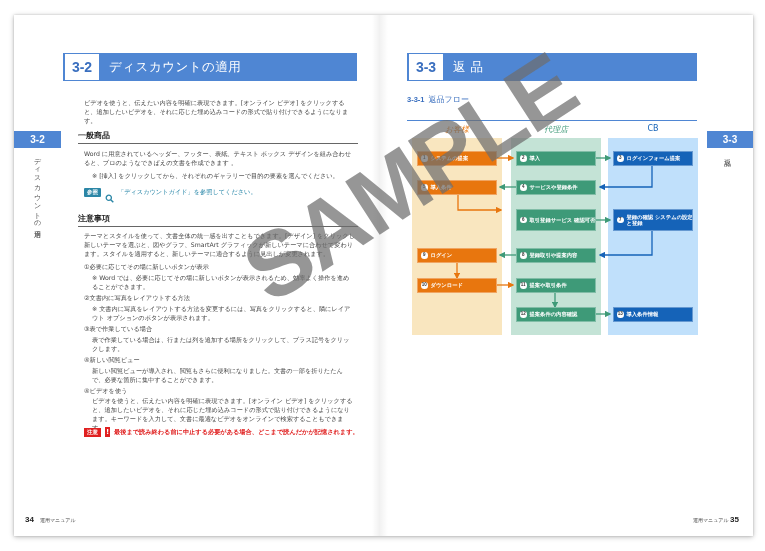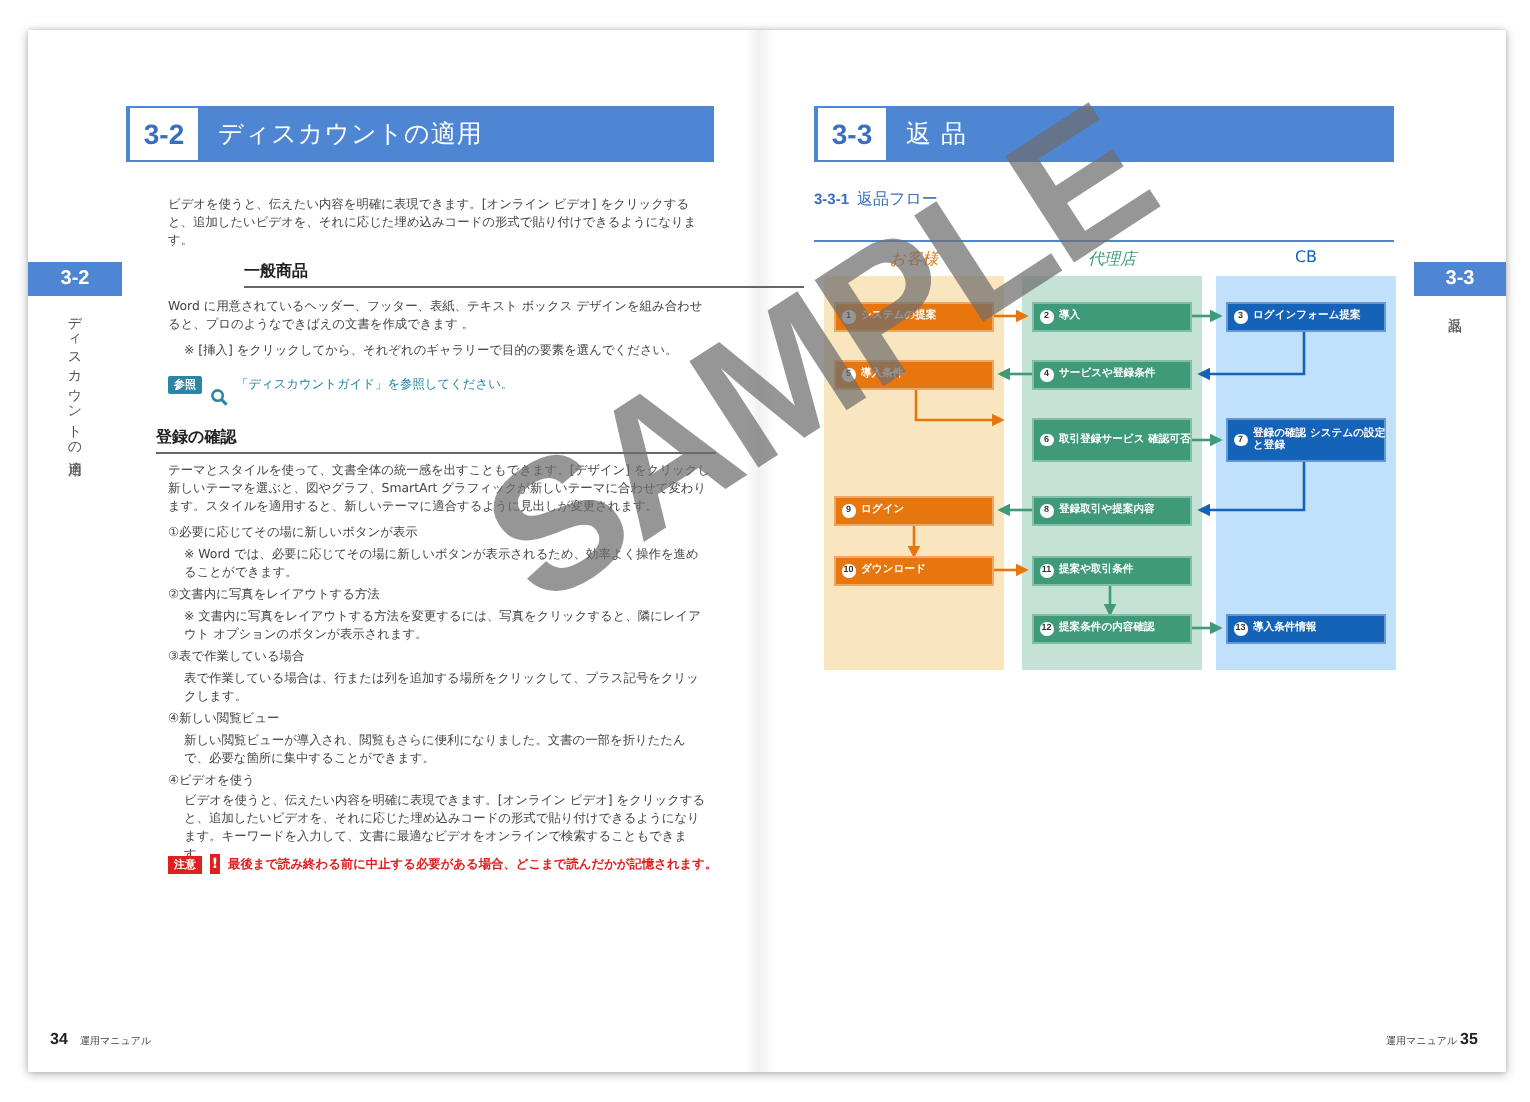--- a/index.html
+++ b/index.html
@@ -112,36 +112,36 @@
 <div class="sec-banner" style="left:63px; top:53px; width:294px;">
   <div class="sec-num">3-2</div>
   <div class="sec-title">ディスカウントの適用</div>
 </div>
 
 <div class="side-tab" style="left:14px; top:131px;">3-2</div>
 <div class="side-vertical" style="left:32px; top:153px;">ディスカウントの適用</div>
 
 <div class="para" style="left:84px; top:98px; width:270px;">ビデオを使うと、伝えたい内容を明確に表現できます。[オンライン ビデオ] をクリックすると、追加したいビデオを、それに応じた埋め込みコードの形式で貼り付けできるようになります。</div>
 
-<div class="heading" style="left:78px; top:130px; width:280px;margin-left:44px;">一般商品</div>
+<div class="heading" style="left:78px; top:130px; width:280px;">一般商品</div>
 <div class="para" style="left:84px; top:149px; width:272px;">Word に用意されているヘッダー、フッター、表紙、テキスト ボックス デザインを組み合わせると、プロのようなできばえの文書を作成できます 。</div>
 <div class="para" style="left:92px; top:171px; width:262px;">※ [挿入] をクリックしてから、それぞれのギャラリーで目的の要素を選んでください。</div>
 
 <div class="ref-row" style="left:84px; top:188px;">
   <span class="ref-badge">参照</span>
   <span class="ref-icon">
     <svg width="9" height="9" viewBox="0 0 9 9">
         <circle cx="3.8" cy="3.8" r="2.6" fill="none" stroke="#2b86a6" stroke-width="1.3"></circle>
         <line x1="5.7" y1="5.7" x2="8.3" y2="8.3" stroke="#2b86a6" stroke-width="1.5"></line>
       </svg>
   </span>
   <span class="ref-text">「ディスカウントガイド」を参照してください。</span>
 </div>
 
-<div class="heading" style="left:78px; top:213px; width:280px;">登録の確認</div>
+<div class="heading" style="left:78px; top:213px; width:280px;">注意事項</div>
 <div class="para" style="left:84px; top:231px; width:272px;">テーマとスタイルを使って、文書全体の統一感を出すこともできます。[デザイン] をクリックし新しいテーマを選ぶと、図やグラフ、SmartArt グラフィックが新しいテーマに合わせて変わります。スタイルを適用すると、新しいテーマに適合するように見出しが変更されます。</div>
 
 <div class="para" style="left:84px; top:262px; width:272px;">①必要に応じてその場に新しいボタンが表示</div>
 <div class="para" style="left:92px; top:273px; width:262px;">※ Word では、必要に応じてその場に新しいボタンが表示されるため、効率よく操作を進めることができます。</div>
 
 <div class="para" style="left:84px; top:293px; width:272px;">②文書内に写真をレイアウトする方法</div>
 <div class="para" style="left:92px; top:304px; width:262px;">※ 文書内に写真をレイアウトする方法を変更するには、写真をクリックすると、隣にレイアウト オプションのボタンが表示されます。</div>
 
 <div class="para" style="left:84px; top:324px; width:272px;">③表で作業している場合</div>
 <div class="para" style="left:92px; top:335px; width:262px;">表で作業している場合は、行または列を追加する場所をクリックして、プラス記号をクリックします。</div>

